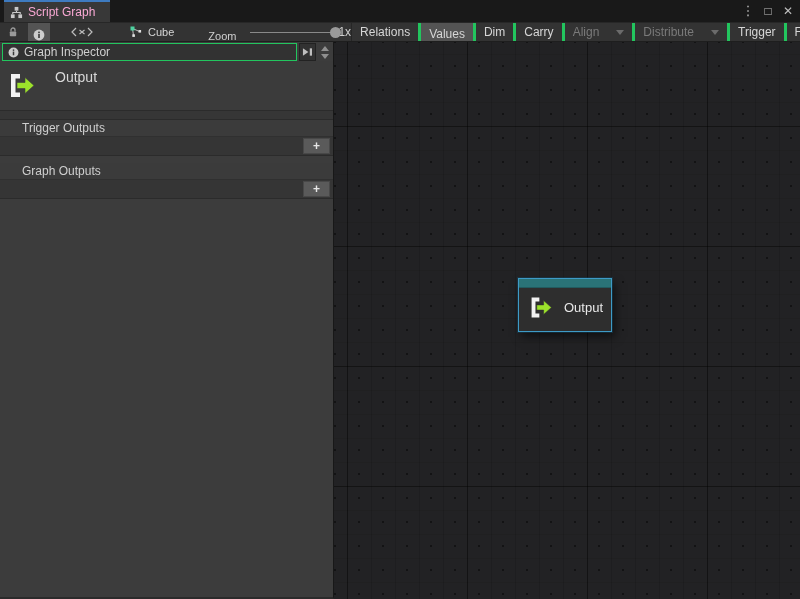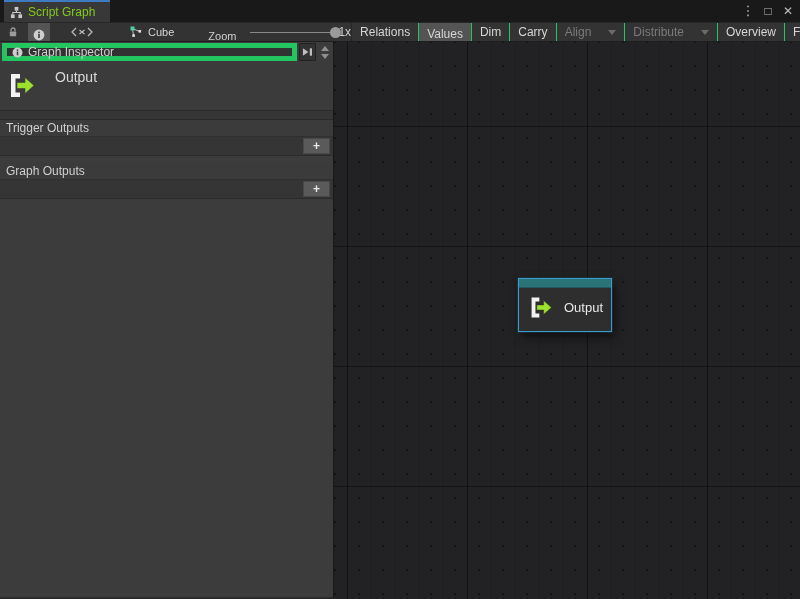--- a/index.html
+++ b/index.html
@@ -5,21 +5,21 @@
   * { margin:0; padding:0; box-sizing:border-box; }
   html,body { width:800px; height:599px; overflow:hidden; background:#191919;
               font-family:"Liberation Sans", sans-serif; }
   #window { width:800px; height:599px; display:flex; flex-direction:column;
             background:#191919; position:relative; }
 
   
   .tabbar { height:22px; display:flex; align-items:stretch; background:#191919; flex:0 0 auto; }
   .tab { margin-left:4px; width:106px; background:#383838; border-top:2px solid var(--tab-accent,#3E7BC0);
          display:flex; align-items:center; gap:5px; padding:0 6px; }
-  .tab-label { color:#84cc16; font-size:12px; white-space:nowrap; }
+  .tab-label { color:#f9a8d4; font-size:12px; white-space:nowrap; }
   .tab-icon svg { display:block; }
   .win-controls { margin-left:auto; display:flex; align-items:center; gap:4px; padding-right:4px; }
   .win-btn { color:#BFBFBF; font-size:12px; width:16px; height:16px; line-height:16px;
              text-align:center; cursor:default; }
   .win-btn.menu { font-size:13px; }
 
   
   .toolbar { height:20px; background:#333333; border-top:1px solid #272727; border-bottom:1px solid #1e1e1e;
              display:flex; align-items:stretch; flex:0 0 auto; font-size:12px; color:#D6D6D6; }
   .tbtn { display:flex; align-items:center; justify-content:center; padding:0 6px; white-space:nowrap; }
@@ -31,51 +31,51 @@
   .codebtn { margin-left:16px; padding:0 10px; }
   .cube-group { display:flex; align-items:center; gap:5px; margin-left:32px;text-align:center; }
   .cube-label { color:#D6D6D6; font-size:11px; }
   .zoom-group { display:flex; align-items:center; margin-left:34px; }
   .zoom-label { font-size:11px; color:#CFCFCF;margin-top:7px; }
   .zoom-track { width:86px; height:1px; background:#8A8A8A; margin-left:14px; position:relative; }
   .zoom-handle { position:absolute; right:-5px; top:-5px; width:11px; height:11px;
                  border-radius:50%; background:#9A9A9A; }
   .zoom-value { font-size:12px; color:#CFCFCF; margin-left:2px; }
   .tb-buttons { margin-left:auto; display:flex; align-items:stretch; border-left:1px solid #262626; }
-  .tb-buttons .tbtn { border-right:1px solid #22c55e; padding:0 8px; }
+  .tb-buttons .tbtn { border-right:3px solid #22c55e; padding:0 8px; }
   .tb-buttons .tbtn:last-child { border-right:none; }
   .caret { width:0; height:0; border-left:4px solid transparent; border-right:4px solid transparent;
            border-top:5px solid #8A8A8A; margin-left:5px; }
   .tbtn.disabled .caret { border-top-color:#6B6B6B; }
 
   
   .main { flex:1; display:flex; min-height:0; }
 
   
   .inspector { width:334px; flex:0 0 auto; background:#3C3C3C; border-right:1px solid #181818;
                border-bottom:2px solid #2B2B2B; display:flex; flex-direction:column; }
   .insp-header { display:flex; align-items:stretch; height:19px; padding:1px 2px 0 2px; flex:0 0 auto; }
   .insp-title-box { flex:1; display:flex; align-items:center; gap:5px; background:#323232;
-                    border:5px solid #22c55e; padding:0 5px; }
+                    border:1px solid #22c55e; padding:0 5px; }
   .insp-title { color:#CFCFCF; font-size:12px; }
   .insp-dock-box { width:17px; margin-left:2px; background:#323232; border:1px solid #222;
                    display:flex; align-items:center; justify-content:center; }
   .insp-steppers { width:13px; margin-left:2px; display:flex; flex-direction:column;
                    align-items:center; justify-content:center; gap:3px; }
   .arr-up { width:0; height:0; border-left:4px solid transparent; border-right:4px solid transparent;
             border-bottom:5px solid #8F8F8F; }
   .arr-down { width:0; height:0; border-left:4px solid transparent; border-right:4px solid transparent;
               border-top:5px solid #8F8F8F; }
 
   .insp-preview { position:relative; height:50px; background:#3B3B3B; border-bottom:1px solid #2B2B2B; flex:0 0 auto; }
   .insp-preview .unit-icon { position:absolute; left:8px; top:10px; }
   .insp-preview .unit-name { position:absolute; left:55px; top:8px; font-size:14px; color:#D8D8D8; }
   .insp-band { height:9px; background:#363636; border-bottom:1px solid #2B2B2B; flex:0 0 auto; }
 
-  .section-label { height:17px; display:flex; align-items:center; padding-left:6px;
+  .section-label { height:17px; display:flex; align-items:center; padding-left:22px;
                    font-size:12px; color:#CFCFCF; background:#3B3B3B; border-bottom:1px solid #303030; flex:0 0 auto; }
   .section-row { position:relative; height:19px; background:#353535; border-bottom:1px solid #2B2B2B; flex:0 0 auto; }
   .add-btn { position:absolute; right:3px; top:1px; width:27px; height:16px; background:#5A5A5A;
              border:1px solid #484848; color:#E6E6E6; font-size:12px; line-height:14px;
              text-align:center; font-weight:bold; }
   .section-gap { height:7px; background:#3C3C3C; flex:0 0 auto; }
   .insp-fill { flex:1; background:#3C3C3C; }
 
   
   .canvas { flex:1; position:relative; background-color:#222224;
@@ -184,21 +184,21 @@
       </div>
       <div class="tbtn disabled">
         <span>Align</span>
         <span class="caret"></span>
       </div>
       <div class="tbtn disabled">
         <span>Distribute</span>
         <span class="caret"></span>
       </div>
       <div class="tbtn">
-        <span>Overview</span>
+        <span>Trigger</span>
       </div>
       <div class="tbtn">
         <span>Full Screen</span>
       </div>
     </div>
   </div>
 
   <div class="main">
 
     <div class="inspector">

